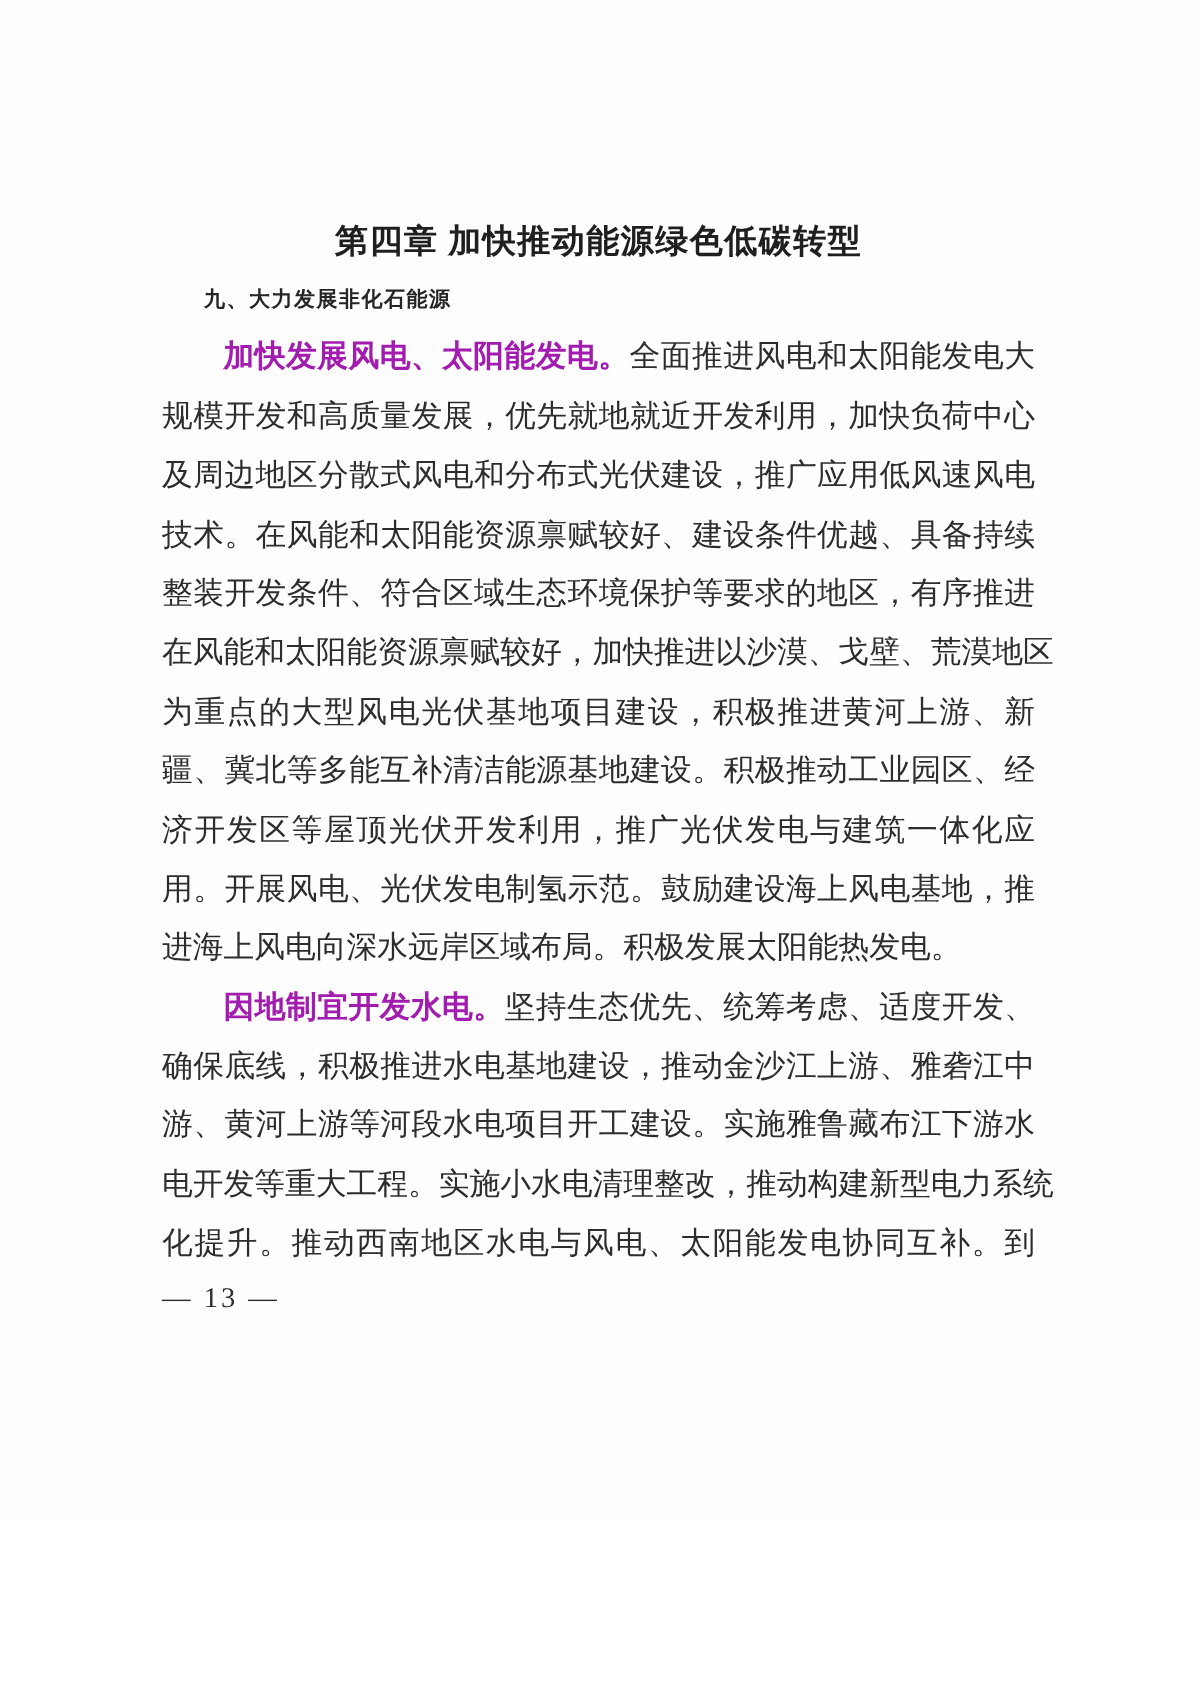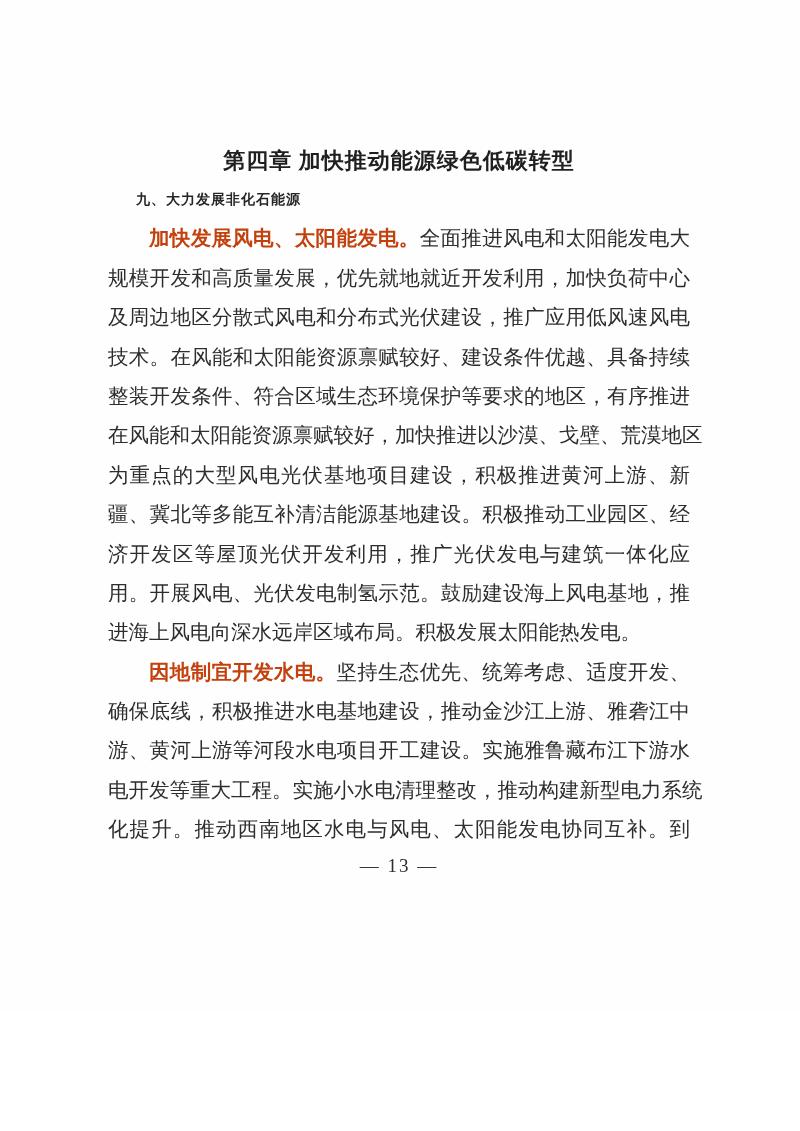--- a/index.html
+++ b/index.html
@@ -46,36 +46,35 @@
     overflow: visible;
   }
   .line.first {
     text-indent: 2em;
   }
   .line.last {
     text-align-last: left;
   }
   .line b {
     font-weight: bold;
-    color: #c2410c;
+    color: #a21caf;
     margin-top: 28px;
   }
   .section-heading {
     font-family: "Liberation Sans", "DejaVu Sans", sans-serif;
     font-weight: bold;
     font-size: 14px;
     line-height: 39.4px;
     text-indent: 2em;
     letter-spacing: 1px;
     color: #262626;
   }
   .page-number {
     margin: 3px 0 0 108px;
     width: 582px;
-    text-align: center;
     font-size: 19px;
     line-height: 26px;
     letter-spacing: 2px;
     color: #2d2d2d;
   }
 </style>
 </head>
 <body>
 
 <div class="page">

